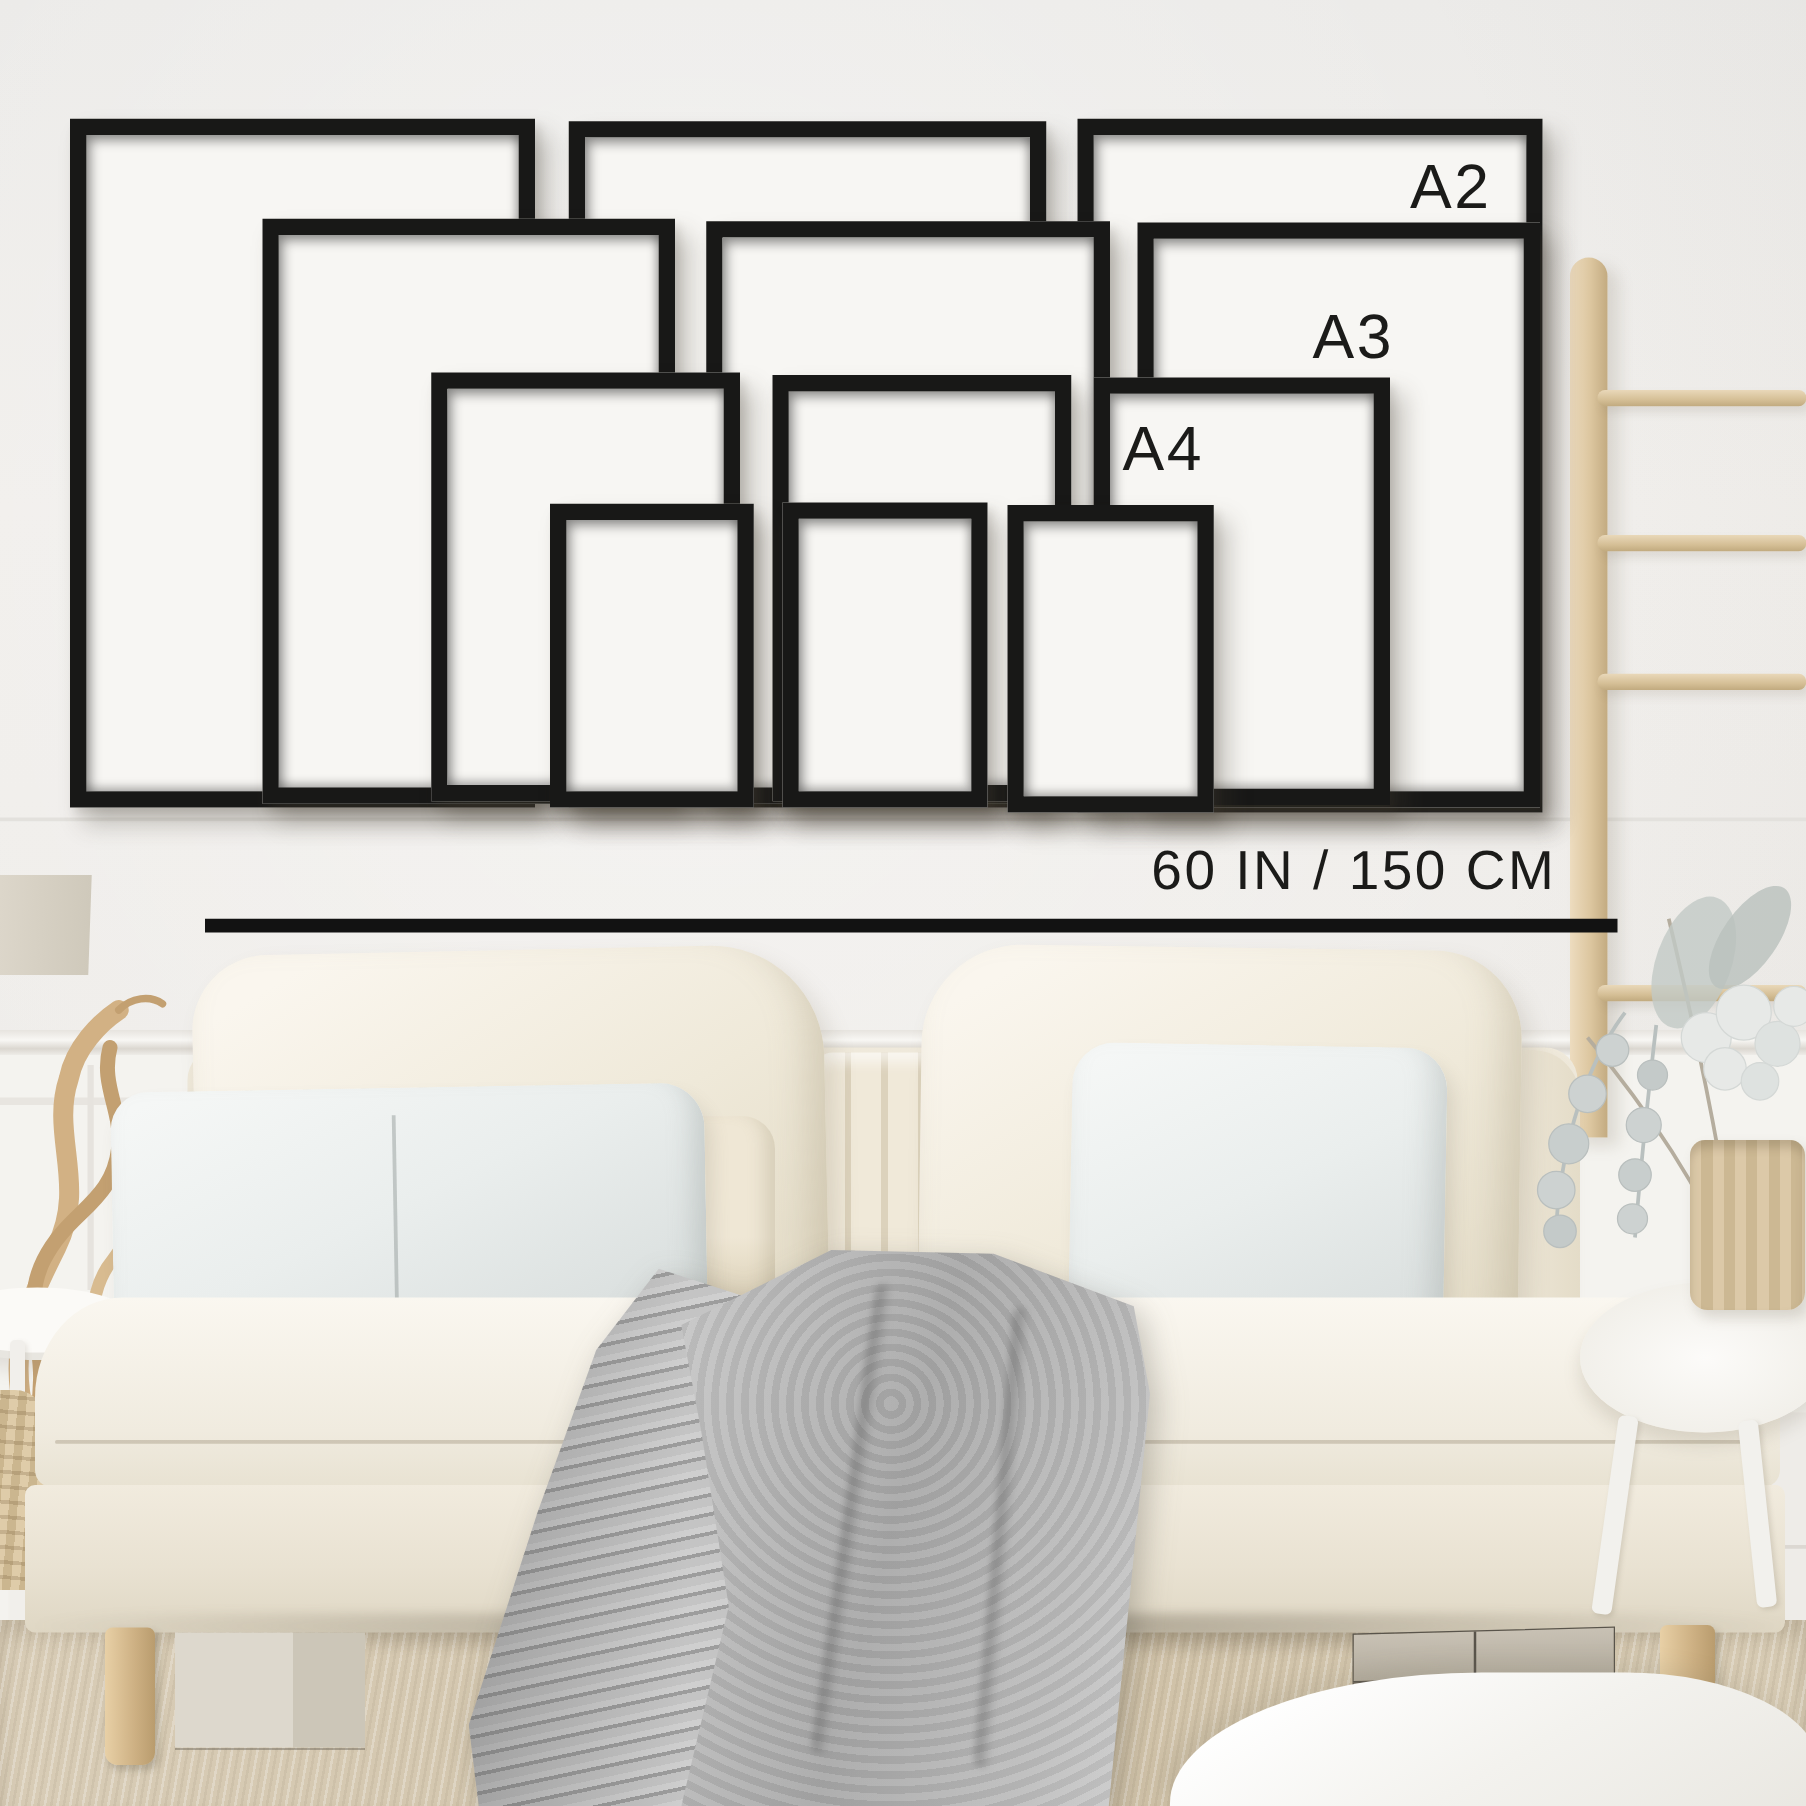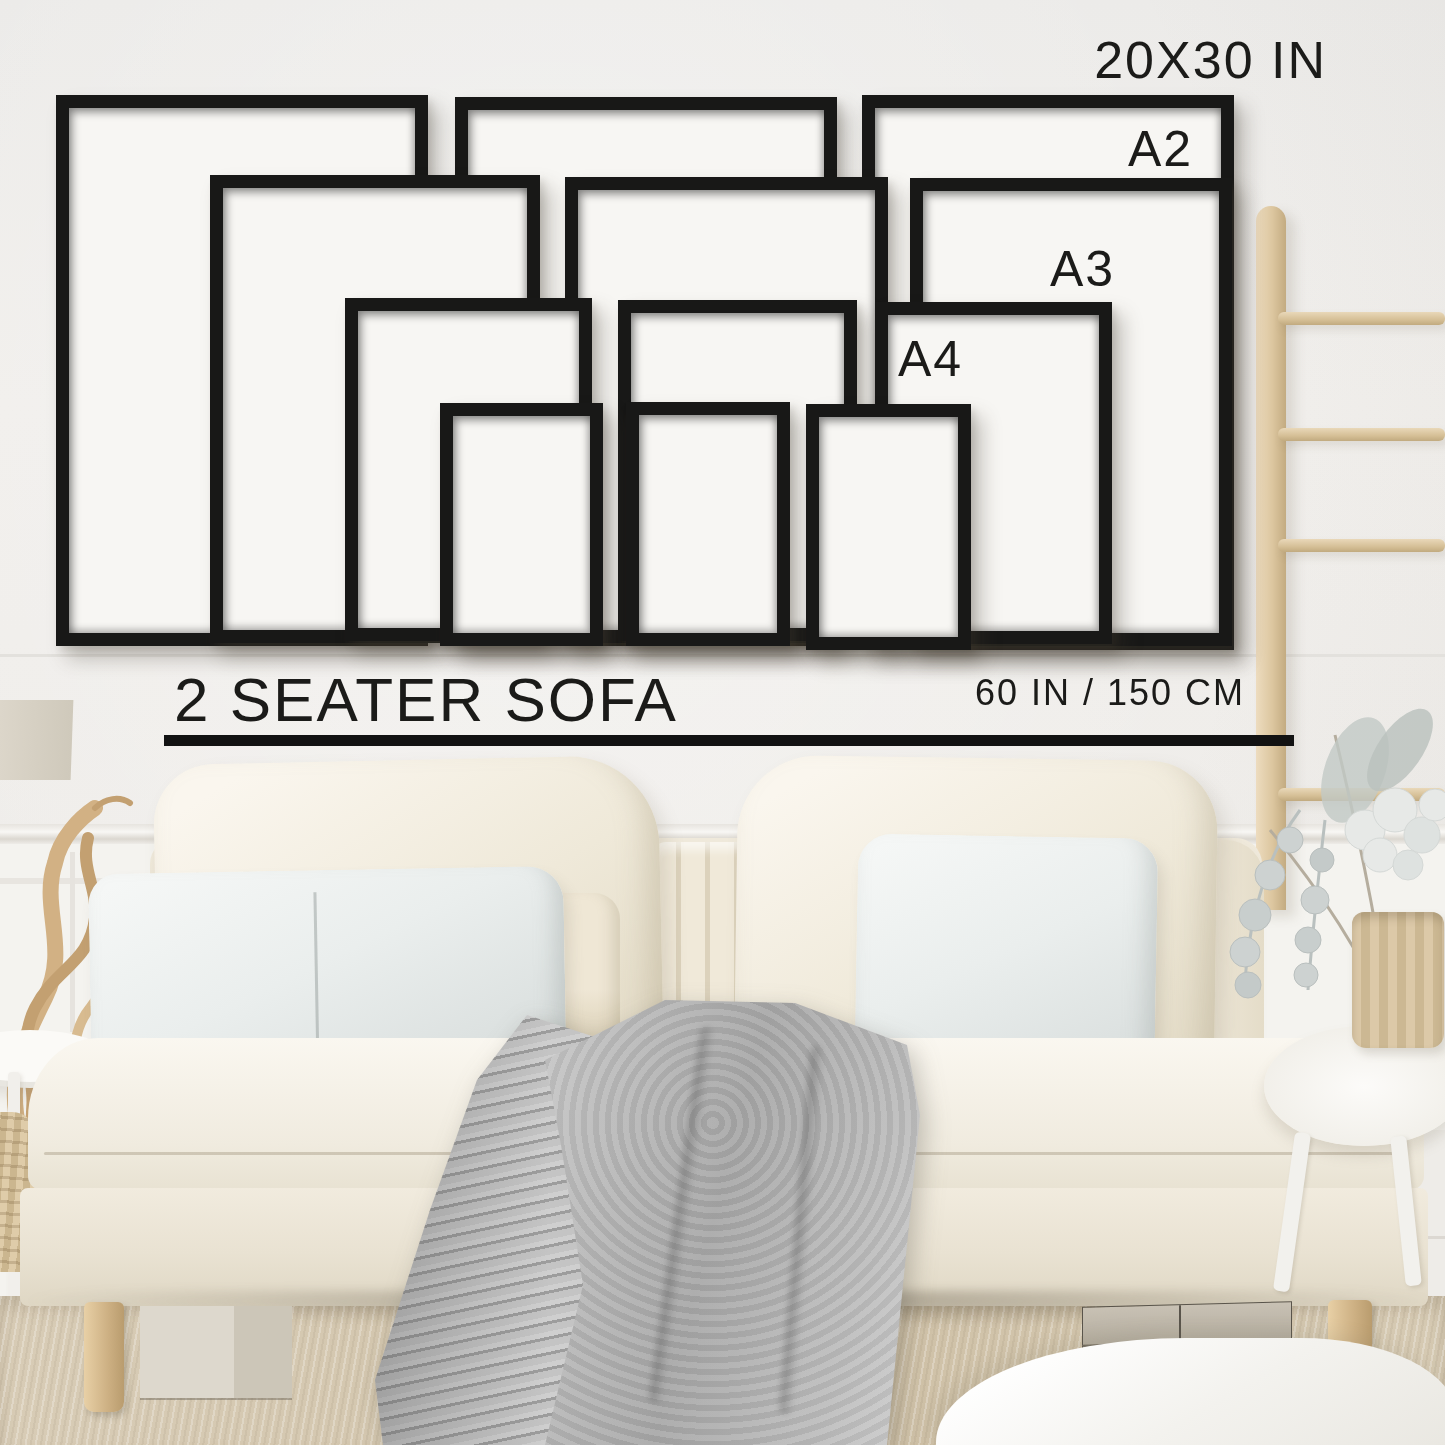--- a/index.html
+++ b/index.html
@@ -27,21 +27,21 @@
   .ladder-rung{left:1278px;width:167px;height:13px;border-radius:6px;
     background:linear-gradient(180deg,#e9d8b9 0%,#d5bf96 60%,#c1aa7f 100%);
     box-shadow:4px 5px 8px rgba(120,110,88,.15);}
   
   .frame{box-sizing:border-box;background:#f7f6f3;border:13px solid #181817;
     box-shadow:11px 13px 18px rgba(70,62,50,.28), 4px 5px 7px rgba(70,62,50,.14),
       inset 3px 4px 9px rgba(0,0,0,.45), inset -3px -4px 7px rgba(0,0,0,.22);}
   
   .size-label{color:#1b1b19;font-size:50px;letter-spacing:2px;white-space:nowrap;}
   .lbl-sofa{color:#1b1b19;font-size:62px;letter-spacing:2px;white-space:nowrap;}
-  .lbl-width{color:#1b1b19;font-size:36px;letter-spacing:2px;white-space:nowrap;}
+  .lbl-width{color:#1b1b19;font-size:44px;letter-spacing:2px;white-space:nowrap;}
   .divider{left:164px;top:735px;width:1130px;height:11px;background:#121212;}
   
   .lamp-shade{left:-6px;top:700px;width:78px;height:80px;background:linear-gradient(90deg,#ddd7cb,#cfc9bb);transform:skewX(-2deg);}
   .side-table-left-top{left:-48px;top:1030px;width:156px;height:52px;border-radius:50%;
     background:#fbfaf7;box-shadow:0 6px 0 #e8e6e0, 0 14px 14px rgba(140,130,110,.18);}
   .table-left-leg{background:#f1efeb;width:12px;border-radius:4px;box-shadow:2px 2px 4px rgba(120,110,90,.15);}
   .jute-basket{left:-34px;top:1112px;width:70px;height:160px;border-radius:10px 24px 6px 6px;
     background:repeating-linear-gradient(95deg,#dfcca9 0 7px,#cbb68f 7px 14px);}
   .jute-basket::after{content:"";position:absolute;inset:0;border-radius:inherit;
     background:repeating-linear-gradient(5deg, rgba(120,95,60,.25) 0 3px, transparent 3px 12px);}
@@ -140,27 +140,25 @@
   <div class="abs frame" style="left:910px;top:178px;width:322px;height:468px;"></div>
 
   <div class="abs frame" style="left:345px;top:298px;width:247px;height:343px;"></div>
   <div class="abs frame" style="left:618px;top:300px;width:239px;height:341px;"></div>
   <div class="abs frame" style="left:875px;top:302px;width:237px;height:342px;"></div>
 
   <div class="abs frame" style="left:440px;top:403px;width:163px;height:243px;"></div>
   <div class="abs frame" style="left:626px;top:402px;width:164px;height:244px;"></div>
   <div class="abs frame" style="left:806px;top:404px;width:165px;height:246px;"></div>
 
-  <div class="abs size-label" style="right:118px;top:30px;font-size:52px;">20X30 IN</div>
   <div class="abs size-label" style="left:1128px;top:120px;">A2</div>
   <div class="abs size-label" style="left:1050px;top:240px;">A3</div>
   <div class="abs size-label" style="left:898px;top:330px;">A4</div>
 
   <div class="abs divider"></div>
-  <div class="abs lbl-sofa" style="left:174px;top:664px;">2 SEATER SOFA</div>
   <div class="abs lbl-width" style="right:200px;top:672px;">60 IN / 150 CM</div>
 
   <div class="abs lamp-shade"></div>
   <svg class="abs" style="left:0;top:778px;" width="170" height="365" viewBox="0 0 170 365">
     <path d="M20,355 C5,300 25,260 45,220 C70,170 40,130 55,85 C60,60 80,40 95,30" stroke="#d2b184" stroke-width="16" fill="none" stroke-linecap="round"></path>
     <path d="M30,350 C40,300 15,270 35,230 C55,190 90,185 95,140 C98,110 80,90 88,60" stroke="#c3a071" stroke-width="12" fill="none" stroke-linecap="round"></path>
     <path d="M60,340 C80,300 65,260 90,230 C110,205 120,170 112,140" stroke="#d8bb90" stroke-width="10" fill="none" stroke-linecap="round"></path>
     <path d="M95,30 C105,20 120,18 130,25" stroke="#c3a071" stroke-width="6" fill="none" stroke-linecap="round"></path>
   </svg>
   <div class="abs side-table-left-top"></div>

